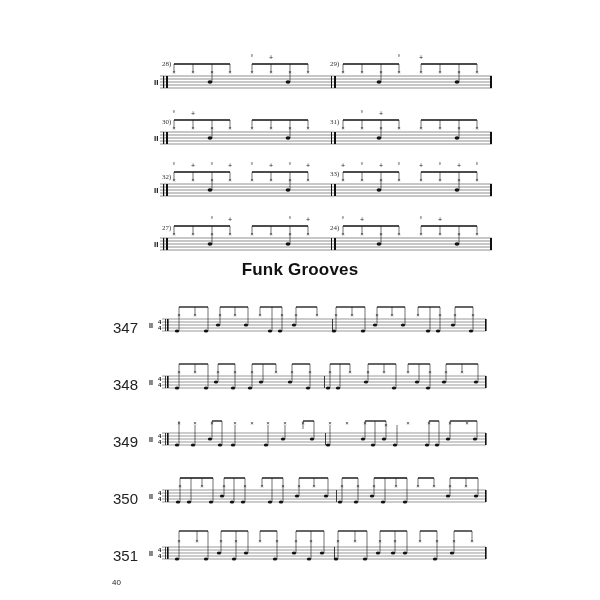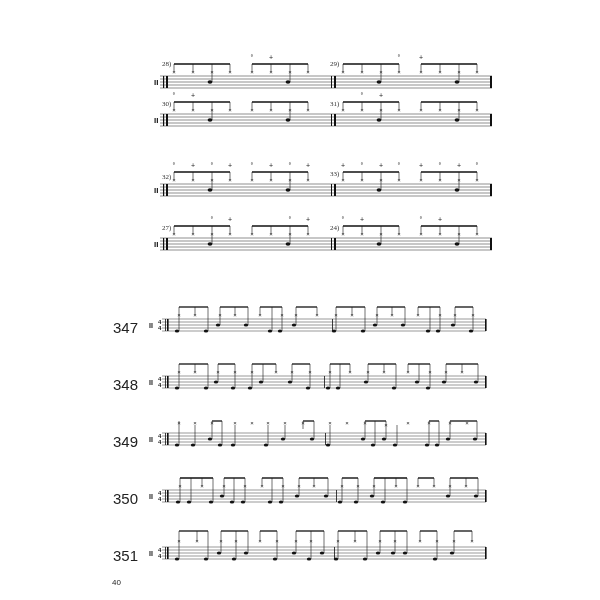--- a/index.html
+++ b/index.html
@@ -85,21 +85,21 @@
         </g>
       <g font-size="7" fill="#222" text-anchor="middle">
           <text x="92" y="2">°</text>
           <text x="111" y="2">+</text>
           <text x="239" y="2">°</text>
           <text x="261" y="2">+</text>
         </g>
     </svg>
   </div>
 
-  <div class="exercise-row" style="top:70px;">
+  <div class="exercise-row" style="top:88px;">
     <span class="ex-label" style="left:2px;top:4px;">30)</span>
     <span class="ex-label" style="left:170px;top:4px;">31)</span>
     <svg width="335" height="40">
       <g stroke="#444" stroke-width="0.6">
         <line x1="0" y1="18" x2="332" y2="18"></line>
           <line x1="0" y1="21" x2="332" y2="21"></line>
           <line x1="0" y1="24" x2="332" y2="24"></line>
           <line x1="0" y1="27" x2="332" y2="27"></line>
           <line x1="0" y1="30" x2="332" y2="30"></line>
       </g>
@@ -323,20 +323,21 @@
           <text x="130" y="2">°</text>
           <text x="148" y="2">+</text>
           <text x="183" y="2">°</text>
           <text x="202" y="2">+</text>
           <text x="261" y="2">°</text>
           <text x="280" y="2">+</text>
         </g>
     </svg>
   </div>
 
+  <div class="title">Funk Grooves</div>
 
   <div class="groove-row" style="top:307px;">
     <span class="groove-num">347</span>
     <svg width="400" height="40" x="0">
       <g stroke="#555" stroke-width="0.6">
         <line x1="62" y1="12" x2="386" y2="12"></line>
           <line x1="62" y1="15" x2="386" y2="15"></line>
           <line x1="62" y1="18" x2="386" y2="18"></line>
           <line x1="62" y1="21" x2="386" y2="21"></line>
           <line x1="62" y1="24" x2="386" y2="24"></line>

